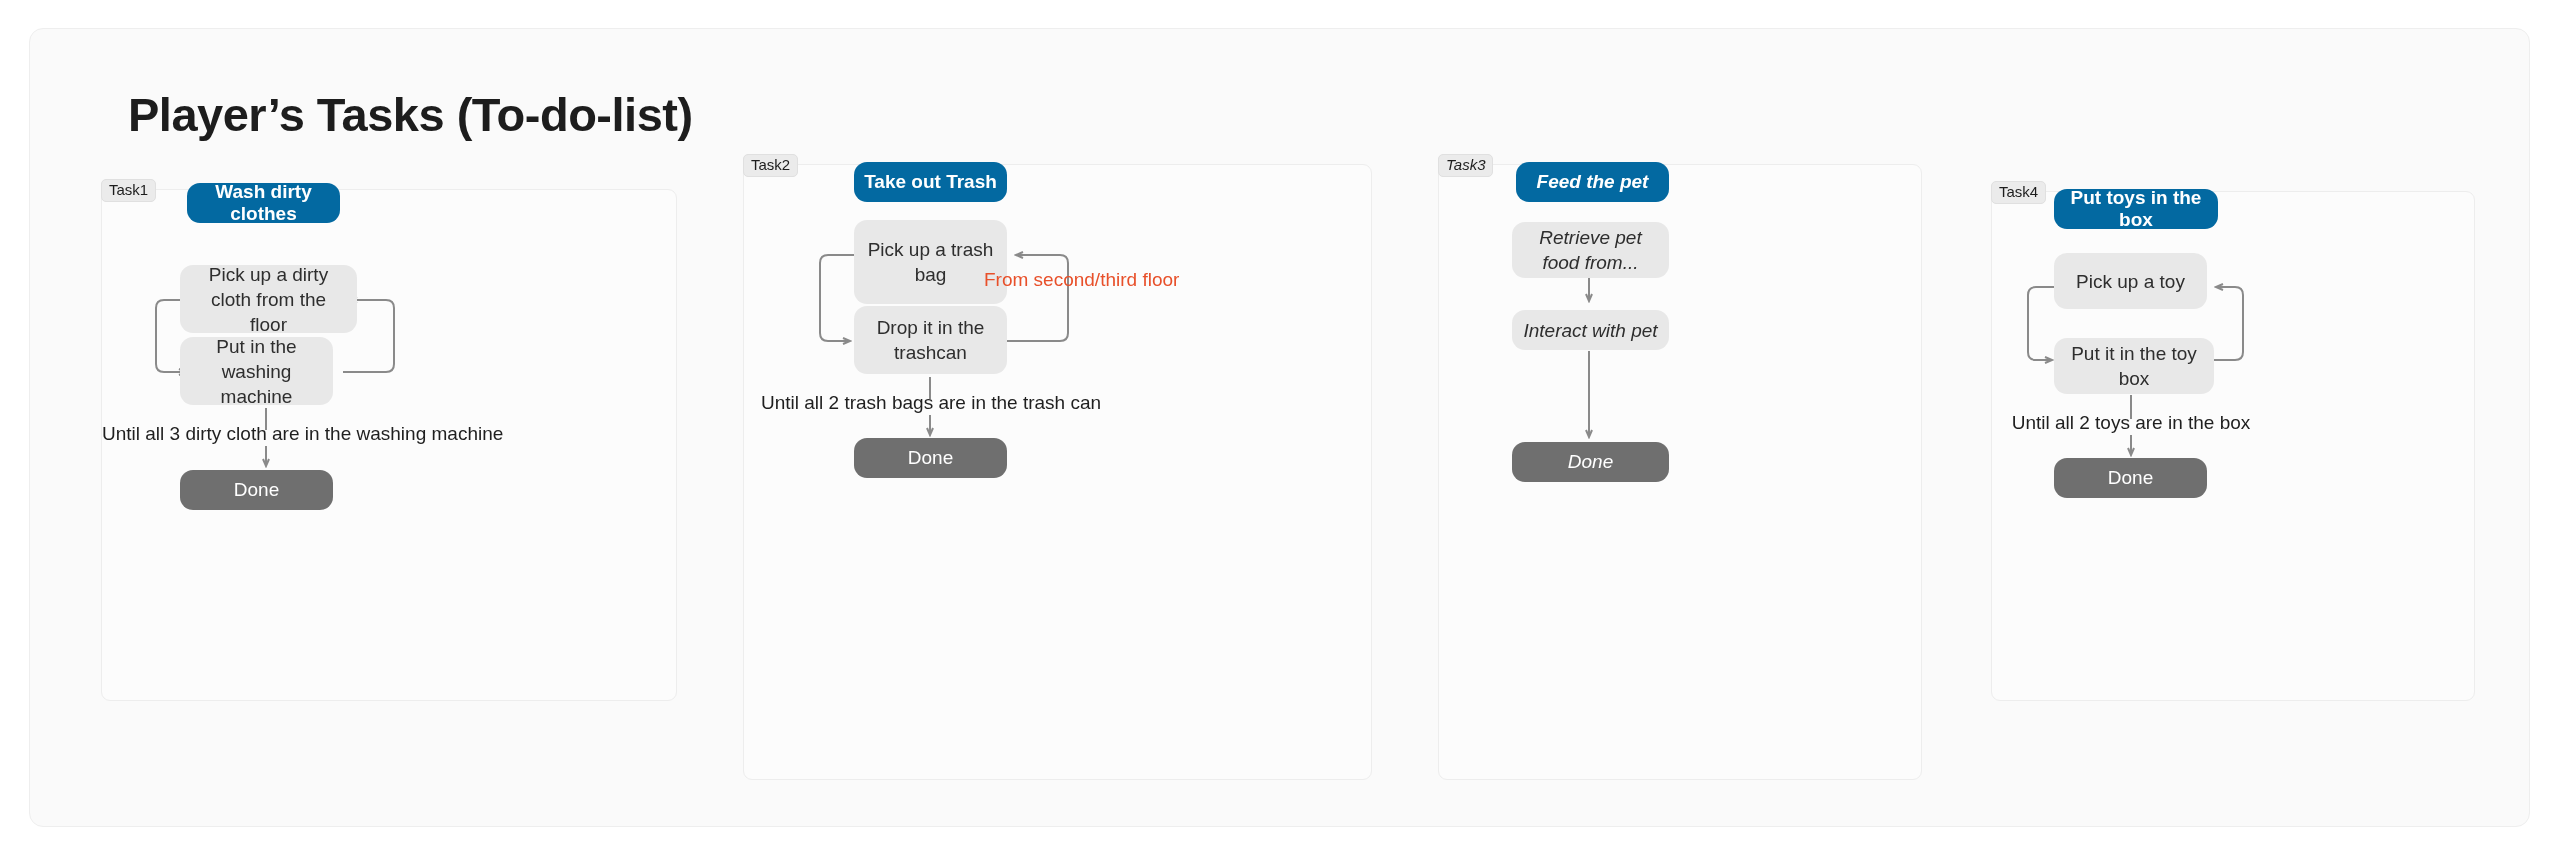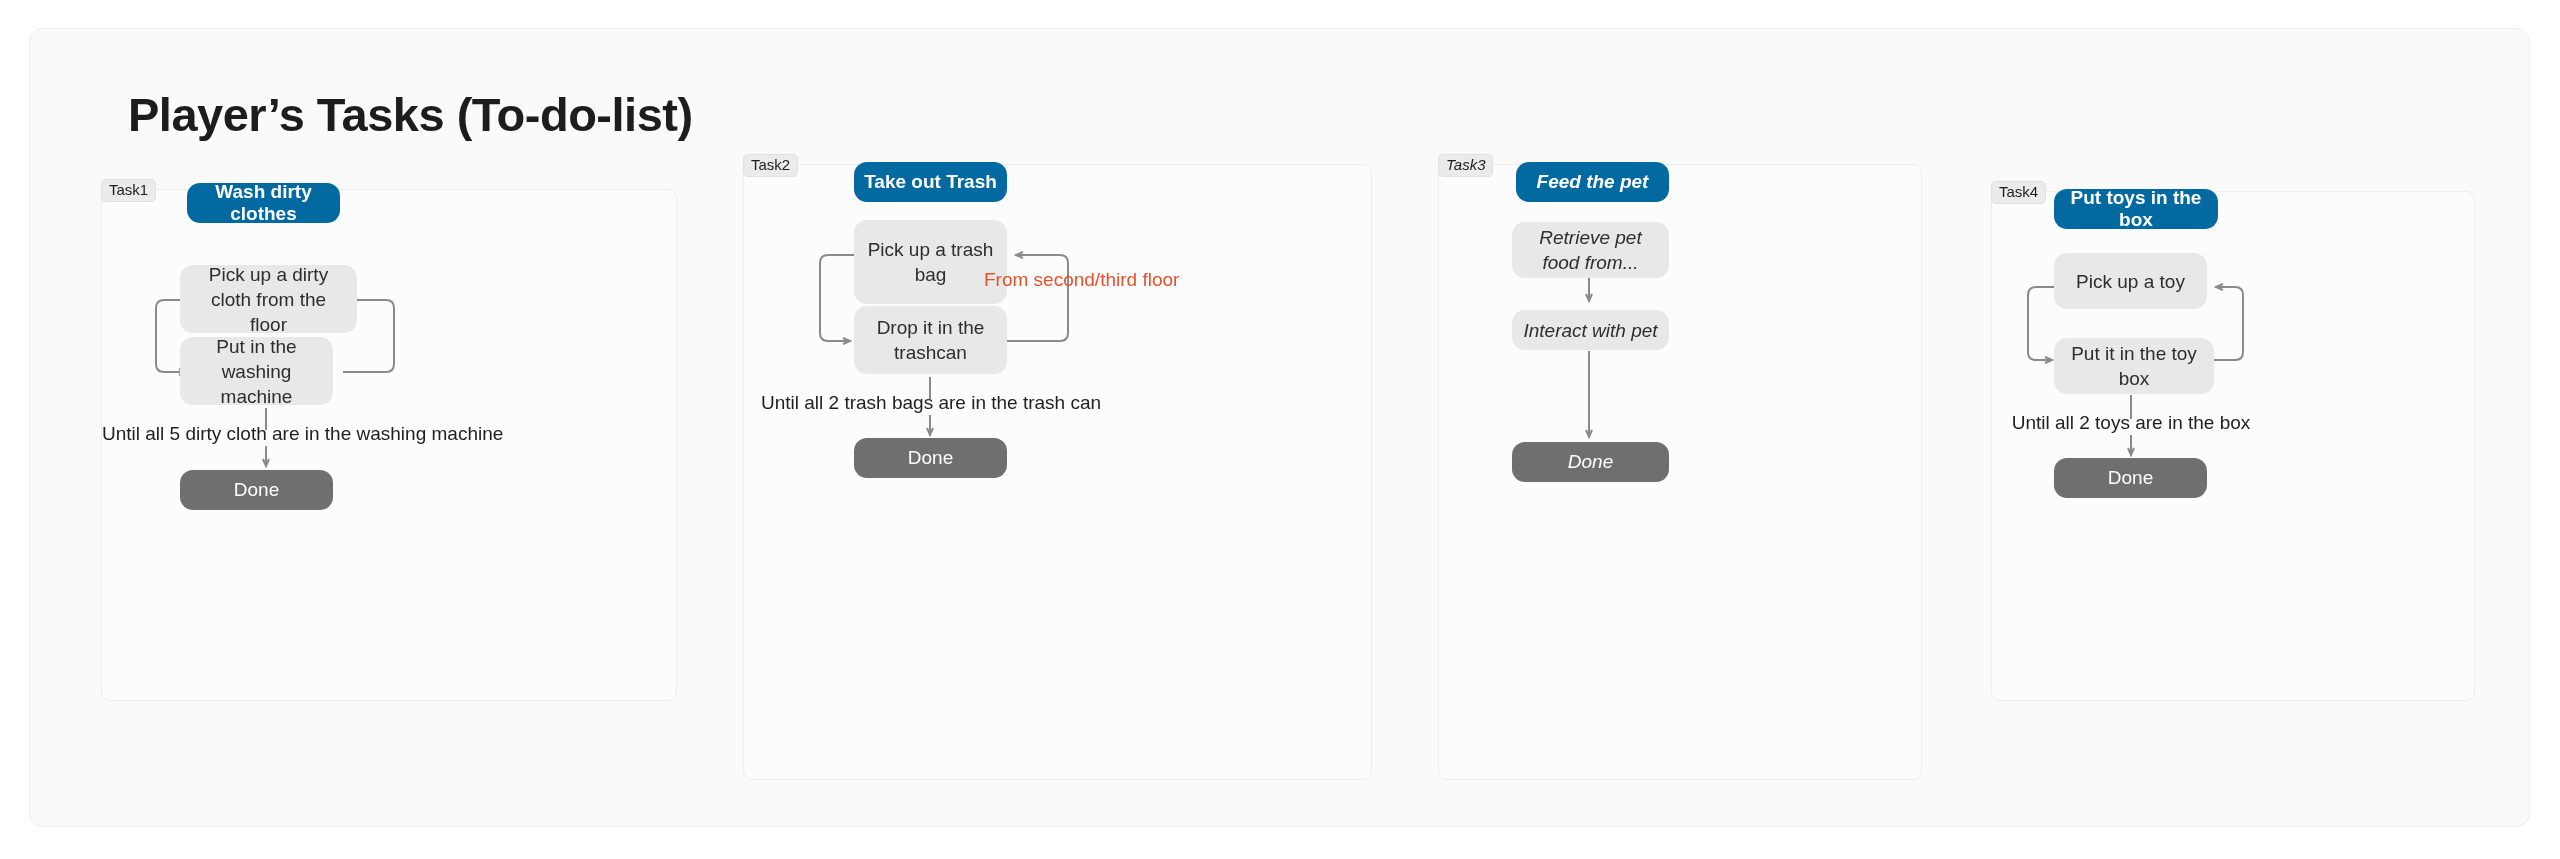--- a/index.html
+++ b/index.html
@@ -149,21 +149,21 @@
 
       <line x1="164" y1="256" x2="164" y2="276" marker-end="url(#ah1)"></line>
     </svg>
 
     <div class="node dark" style="left:85px; top:-7px; width:153px; height:40px;">Wash dirty clothes</div>
 
     <div class="node light" style="left:78px; top:75px; width:177px; height:68px;">Pick up a dirty cloth from the floor</div>
 
     <div class="node light" style="left:78px; top:147px; width:153px; height:68px;">Put in the washing machine</div>
 
-    <div class="loop-caption" style="left:0px; top:233px; width:330px;">Until all 5 dirty cloth are in the washing machine</div>
+    <div class="loop-caption" style="left:0px; top:233px; width:330px;">Until all 3 dirty cloth are in the washing machine</div>
 
     <div class="node done" style="left:78px; top:280px; width:153px; height:40px;">Done</div>
   </div>
 
   <div class="task-panel" style="left:713px; top:135px; width:629px; height:616px;">
     <div class="task-badge">Task2</div>
 
     <svg class="conn" width="629" height="616">
       <defs>
         <marker id="ah2" markerWidth="10" markerHeight="10" refX="8" refY="4" orient="auto" markerUnits="userSpaceOnUse">

